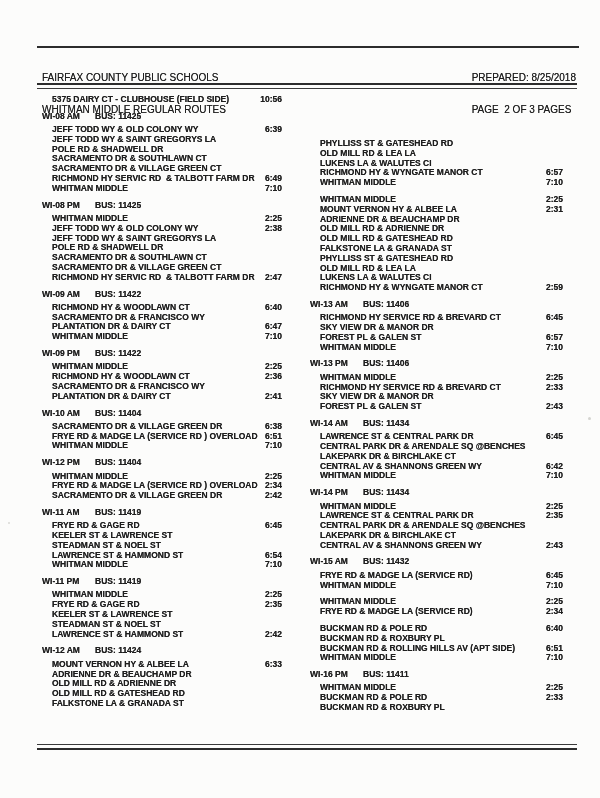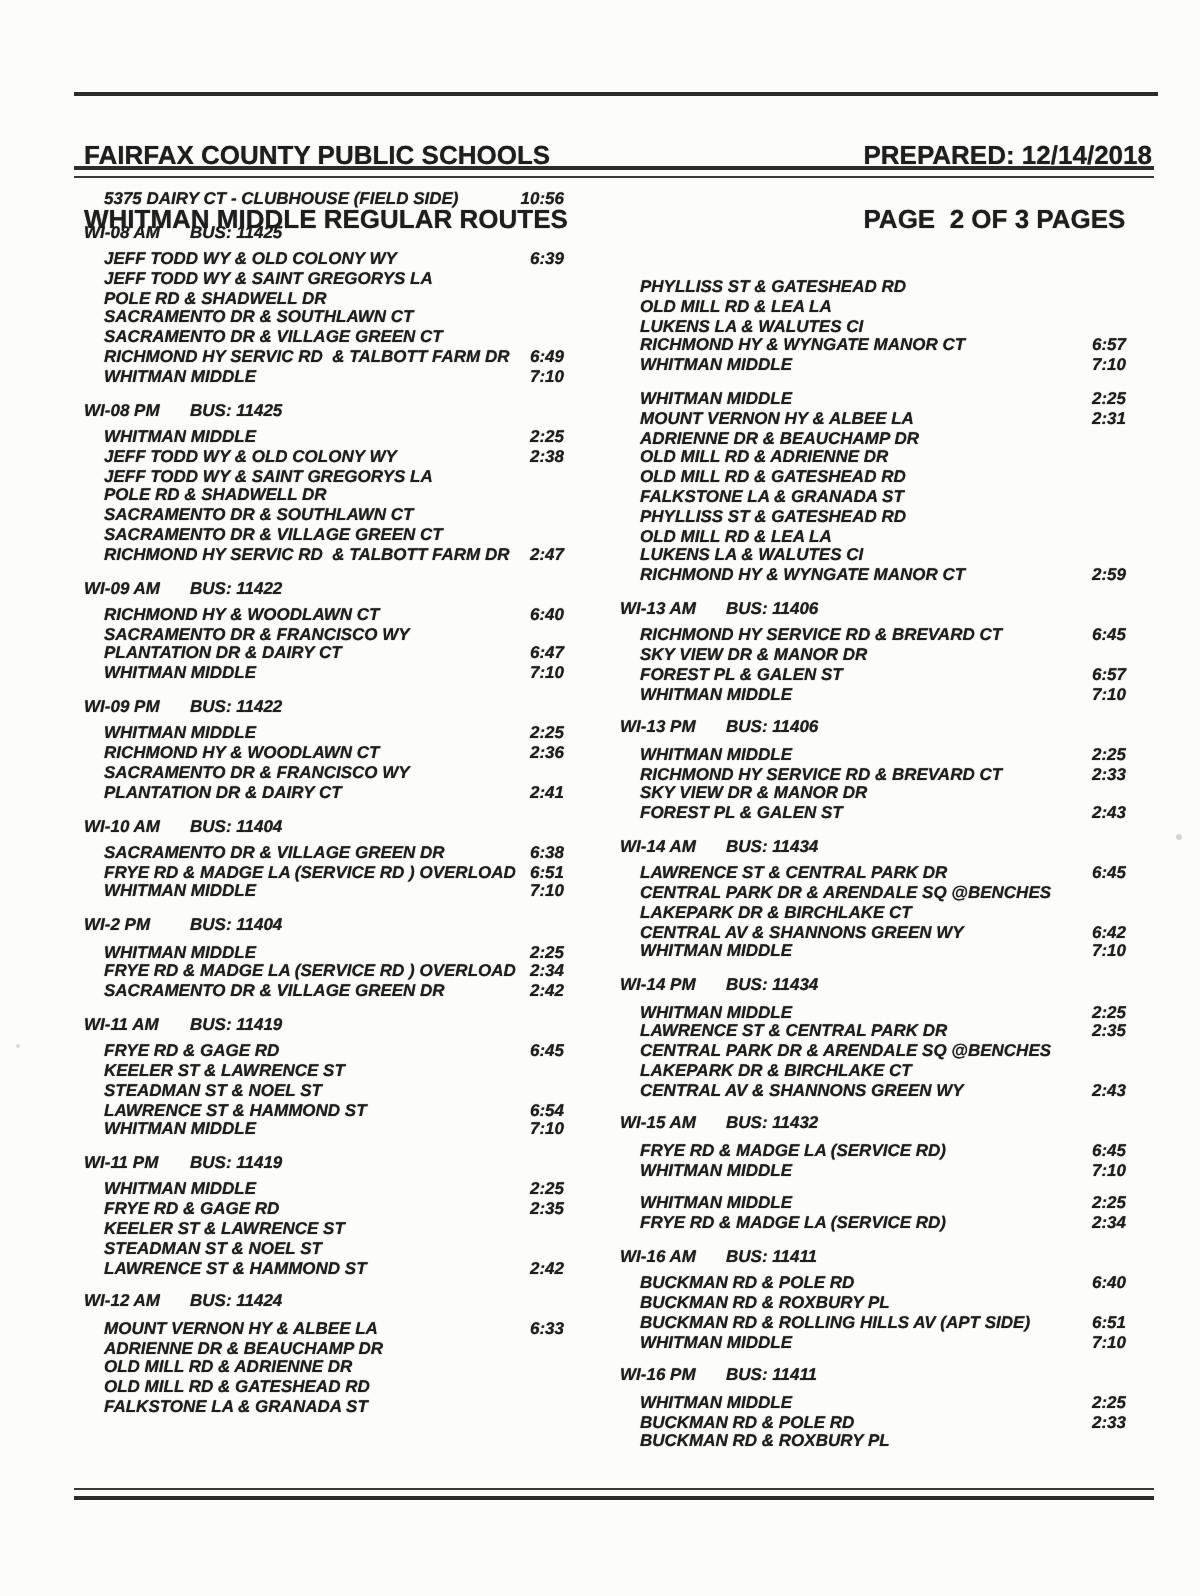--- a/index.html
+++ b/index.html
@@ -33,28 +33,27 @@
   .rule-bottom{
     position:absolute; left:37px; right:23px; top:744px;
     height:3px;
     border-top:1px solid #3a3a3a;
     border-bottom:2px solid #2c2c2c;
   }
 
   .header{
     position:absolute; top:52px; left:42px; right:24px;
     display:flex; justify-content:space-between;
-    font-size:13px; font-weight:700; line-height:10.5px;
+    font-size:10px; font-weight:400; line-height:10.5px;
     white-space:pre;
   }
 
   .content{
     position:absolute; top:95px; left:42px;
     display:flex;
-    font-style:italic;
   }
   .col{ font-size:8.5px; font-weight:700; line-height:9.8px; }
   .col-left{ width:240px; margin-right:28px; }
   .col-right{ width:253px;margin-top:44px; }
 
   .section{ margin-top:7px; }
   .section.continued{ margin-top:0; }
   .sec-head{ margin-bottom:3.5px; white-space:pre; }
   .sec-head .route{ display:inline-block; width:53px; }
   .stop{
@@ -74,21 +73,21 @@
 
 <div class="page">
   <div class="rule-top"></div>
 
   <div class="header ink">
     <div>
       <div>FAIRFAX COUNTY PUBLIC SCHOOLS</div>
       <div>WHITMAN MIDDLE REGULAR ROUTES</div>
     </div>
     <div>
-      <div>PREPARED: 12/14/2018</div>
+      <div>PREPARED: 8/25/2018</div>
       <div>PAGE  2 OF 3 PAGES</div>
     </div>
   </div>
 
   <div class="rule-under-header"></div>
 
   <div class="content">
     <div class="col col-left ink" id="col-left">
         <div class="section continued">
           <div class="stop"><span class="stop-name">5375 DAIRY CT - CLUBHOUSE (FIELD SIDE)</span><span class="stop-time">10:56</span></div>
@@ -127,21 +126,21 @@
           <div class="stop"><span class="stop-name">SACRAMENTO DR &amp; FRANCISCO WY</span><span class="stop-time"></span></div>
           <div class="stop"><span class="stop-name">PLANTATION DR &amp; DAIRY CT</span><span class="stop-time">2:41</span></div>
         </div>
         <div class="section">
           <div class="sec-head"><span class="route">WI-10 AM</span><span>BUS: 11404</span></div>
           <div class="stop"><span class="stop-name">SACRAMENTO DR &amp; VILLAGE GREEN DR</span><span class="stop-time">6:38</span></div>
           <div class="stop"><span class="stop-name">FRYE RD &amp; MADGE LA (SERVICE RD ) OVERLOAD</span><span class="stop-time">6:51</span></div>
           <div class="stop"><span class="stop-name">WHITMAN MIDDLE</span><span class="stop-time">7:10</span></div>
         </div>
         <div class="section">
-          <div class="sec-head"><span class="route">WI-2 PM</span><span>BUS: 11404</span></div>
+          <div class="sec-head"><span class="route">WI-12 PM</span><span>BUS: 11404</span></div>
           <div class="stop"><span class="stop-name">WHITMAN MIDDLE</span><span class="stop-time">2:25</span></div>
           <div class="stop"><span class="stop-name">FRYE RD &amp; MADGE LA (SERVICE RD ) OVERLOAD</span><span class="stop-time">2:34</span></div>
           <div class="stop"><span class="stop-name">SACRAMENTO DR &amp; VILLAGE GREEN DR</span><span class="stop-time">2:42</span></div>
         </div>
         <div class="section">
           <div class="sec-head"><span class="route">WI-11 AM</span><span>BUS: 11419</span></div>
           <div class="stop"><span class="stop-name">FRYE RD &amp; GAGE RD</span><span class="stop-time">6:45</span></div>
           <div class="stop"><span class="stop-name">KEELER ST &amp; LAWRENCE ST</span><span class="stop-time"></span></div>
           <div class="stop"><span class="stop-name">STEADMAN ST &amp; NOEL ST</span><span class="stop-time"></span></div>
           <div class="stop"><span class="stop-name">LAWRENCE ST &amp; HAMMOND ST</span><span class="stop-time">6:54</span></div>
@@ -217,21 +216,20 @@
         <div class="section">
           <div class="sec-head"><span class="route">WI-15 AM</span><span>BUS: 11432</span></div>
           <div class="stop"><span class="stop-name">FRYE RD &amp; MADGE LA (SERVICE RD)</span><span class="stop-time">6:45</span></div>
           <div class="stop"><span class="stop-name">WHITMAN MIDDLE</span><span class="stop-time">7:10</span></div>
         </div>
         <div class="section">
           <div class="stop"><span class="stop-name">WHITMAN MIDDLE</span><span class="stop-time">2:25</span></div>
           <div class="stop"><span class="stop-name">FRYE RD &amp; MADGE LA (SERVICE RD)</span><span class="stop-time">2:34</span></div>
         </div>
         <div class="section">
-          <div class="sec-head"><span class="route">WI-16 AM</span><span>BUS: 11411</span></div>
           <div class="stop"><span class="stop-name">BUCKMAN RD &amp; POLE RD</span><span class="stop-time">6:40</span></div>
           <div class="stop"><span class="stop-name">BUCKMAN RD &amp; ROXBURY PL</span><span class="stop-time"></span></div>
           <div class="stop"><span class="stop-name">BUCKMAN RD &amp; ROLLING HILLS AV (APT SIDE)</span><span class="stop-time">6:51</span></div>
           <div class="stop"><span class="stop-name">WHITMAN MIDDLE</span><span class="stop-time">7:10</span></div>
         </div>
         <div class="section">
           <div class="sec-head"><span class="route">WI-16 PM</span><span>BUS: 11411</span></div>
           <div class="stop"><span class="stop-name">WHITMAN MIDDLE</span><span class="stop-time">2:25</span></div>
           <div class="stop"><span class="stop-name">BUCKMAN RD &amp; POLE RD</span><span class="stop-time">2:33</span></div>
           <div class="stop"><span class="stop-name">BUCKMAN RD &amp; ROXBURY PL</span><span class="stop-time"></span></div>

